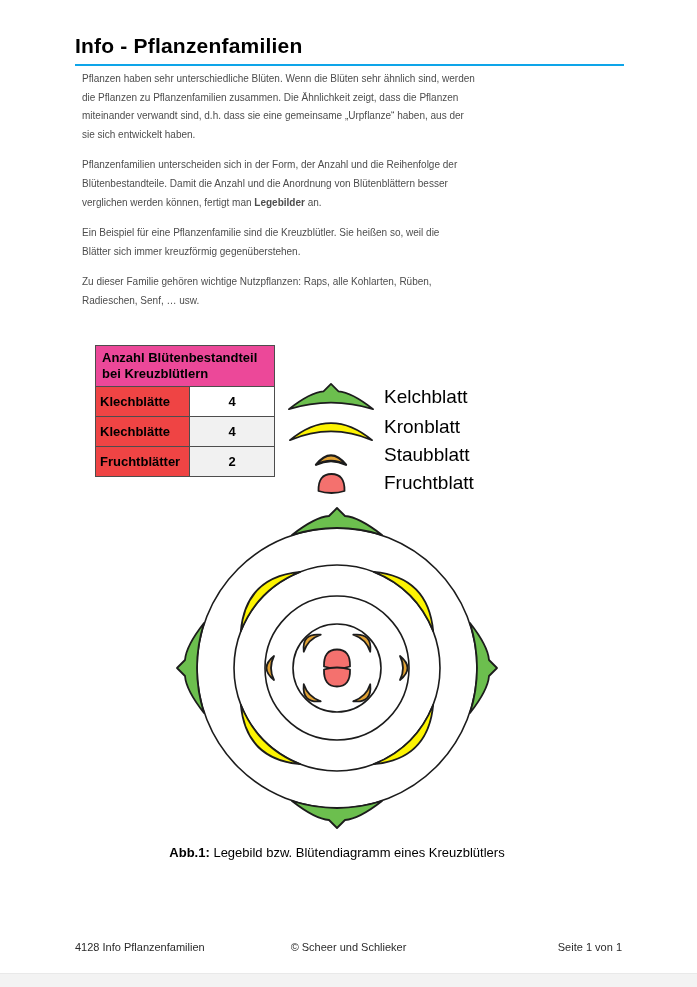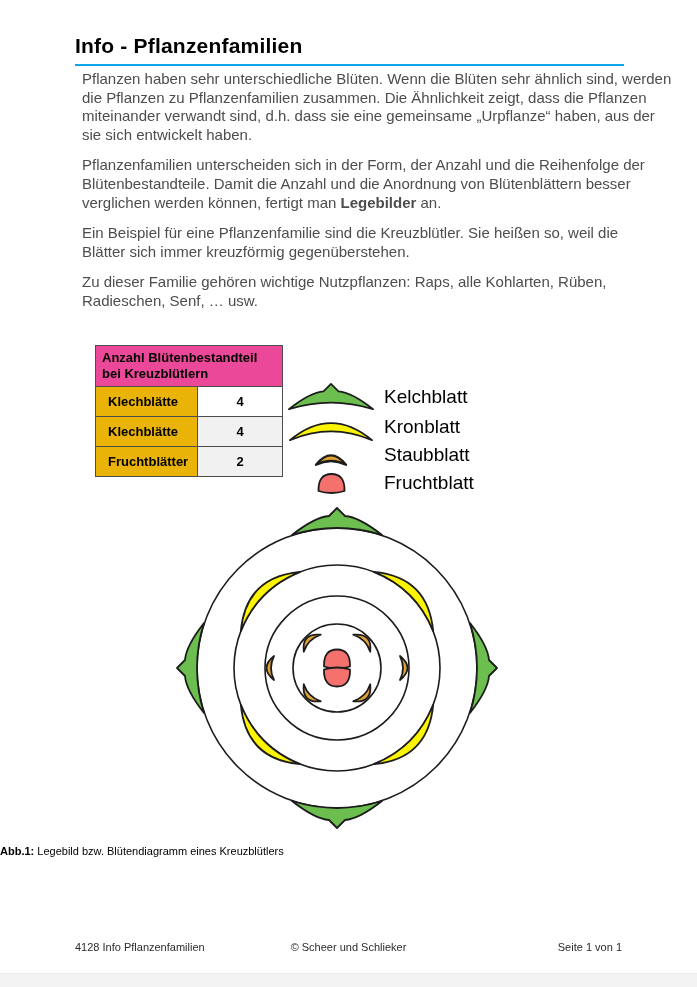--- a/index.html
+++ b/index.html
@@ -9,52 +9,52 @@
   }
   
   .doc-header { position:absolute; left:75px; top:34px; width:549px; }
   .doc-title {
     font-size:21px; font-weight:bold; color:#000; margin:0;
     padding-bottom:6px; border-bottom:2px solid #0ea5e9; letter-spacing:.2px;
   }
   
   .paragraphs { position:absolute; left:82px; top:70px; width:560px; }
   .para {
-    white-space:pre; font-size:15px; line-height:18.6px; color:#4d4d4d;
+    white-space:pre; font-size:10px; line-height:18.6px; color:#4d4d4d;
     margin:0 0 12px 0;
   }
   .para b { color:#4d4d4d; }
   
   .count-table {
     position:absolute; left:95px; top:345px; border-collapse:collapse;
     font-size:13px; color:#000;
   }
   .count-table th, .count-table td { border:1px solid #4d4d4d; }
   .count-table th {
     background:#ec4899; text-align:left; font-weight:bold;
     padding:4px 6px; white-space:pre-line; line-height:16px; width:160px;
   }
   .count-table td.lbl {
-    background:#eab308; font-weight:bold; width:88px; height:27px; padding-left:12px;
+    background:#ef4444; font-weight:bold; width:88px; height:27px; padding-left:4px;
   }
   .count-table td.val { width:82px; text-align:center; font-weight:bold; background:#ffffff; }
   .count-table tr.alt td.val { background:#f1f1f1; }
   
   .legend { position:absolute; left:287px; top:380px; }
   .legend-row { display:flex; align-items:center; height:28px; }
   .legend-row.first { height:33px; }
   .legend-icon { width:88px; display:flex; justify-content:center; align-items:center; }
   .legend-label { font-size:19px; color:#000; margin-left:9px; }
   
   .diagram { position:absolute; left:167px; top:498px; }
   .ring { fill:#ffffff; stroke:#1c1c1c; stroke-width:1.6; }
   .shape { stroke:#1c1c1c; stroke-width:1.8; stroke-linejoin:round; }
   
-  .caption { position:absolute; left:0; top:845px; width:674px; 
-             font-size:11px; color:#000; }
+  .caption { position:absolute; left:0; top:845px; width:674px; text-align:center;
+             font-size:13px; color:#000; }
   
   .footer { position:absolute; left:75px; top:941px; width:547px;
             display:flex; justify-content:space-between; font-size:11px; color:#2b2b2b; }
   .footer .mid { position:absolute; left:0; right:0; text-align:center; }
   .page-edge { position:absolute; left:0; right:0; bottom:0; height:13px;
                background:#f3f3f3; border-top:1px solid #e9e9e9; }
   .defs-holder { position:absolute; width:0; height:0; }
 </style>
 </head>
 <body>

